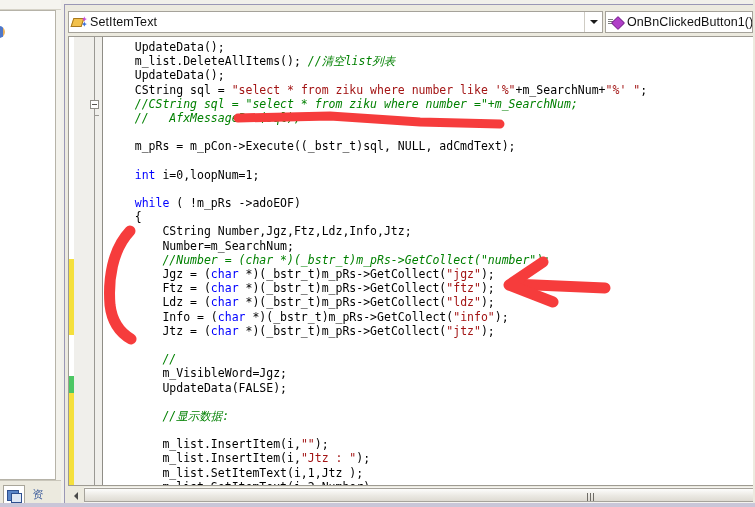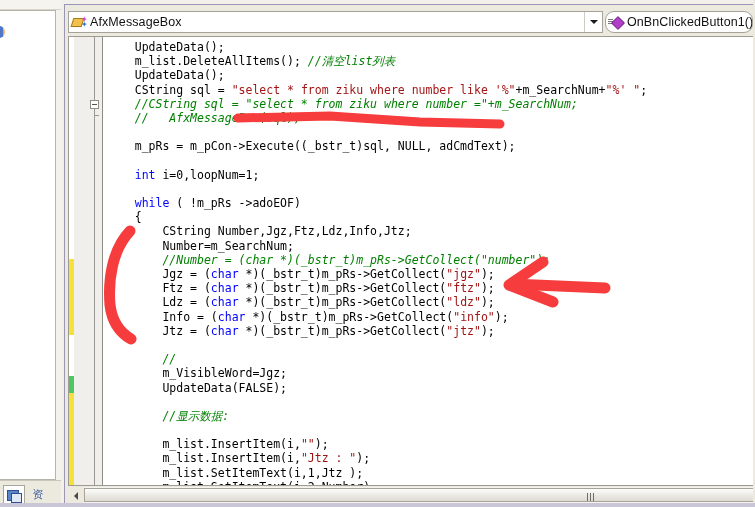--- a/index.html
+++ b/index.html
@@ -66,21 +66,21 @@
   #nav-bar{
     position:absolute;left:3px;top:6px;width:686px;height:24px;
     display:flex;gap:2px;
   }
   .combo{
     background:#ffffff;border:1px solid #a5a29a;height:22px;
     display:flex;align-items:center;box-sizing:border-box;
     font-size:12.5px;color:#111;font-family:"Liberation Sans",sans-serif;
   }
   #combo-class{width:535px;}
-  #combo-member{width:148px;border-radius:9px;}
+  #combo-member{width:148px;}
   .combo .cicon{width:20px;display:flex;align-items:center;justify-content:center;flex:0 0 20px;}
   .combo .ctext{flex:1;white-space:nowrap;overflow:hidden;padding-left:1px;letter-spacing:.1px;}
   .combo .carrow{
     flex:0 0 17px;width:17px;height:20px;display:flex;align-items:center;justify-content:center;
     border-left:1px solid #cfccc4;
   }
   .arrow-dn{width:0;height:0;border-left:4px solid transparent;border-right:4px solid transparent;border-top:4px solid #1b1b1b;}
 
   
   .ico-class{position:relative;width:16px;height:14px;}
@@ -195,21 +195,21 @@
     <div id="nav-bar">
 
       <div class="combo" id="combo-class">
         <span class="cicon">
           <span class="ico-class">
             <span class="box"></span>
               <span class="s1">✦</span>
               <span class="s2">✦</span>
           </span>
         </span>
-        <span class="ctext">AfxMessageBox</span>
+        <span class="ctext">SetItemText</span>
         <span class="carrow">
           <span class="arrow-dn"></span>
         </span>
       </div>
 
       <div class="combo" id="combo-member">
         <span class="cicon">
           <span class="ico-member">
               <span class="lines"></span>
               <span class="dia"></span>

